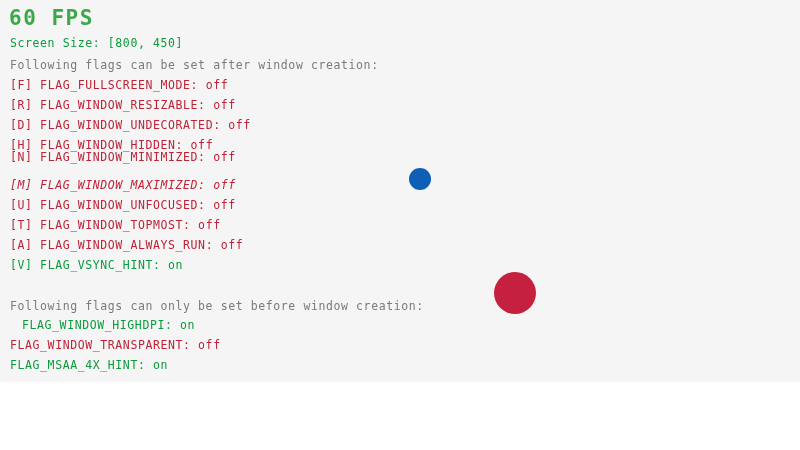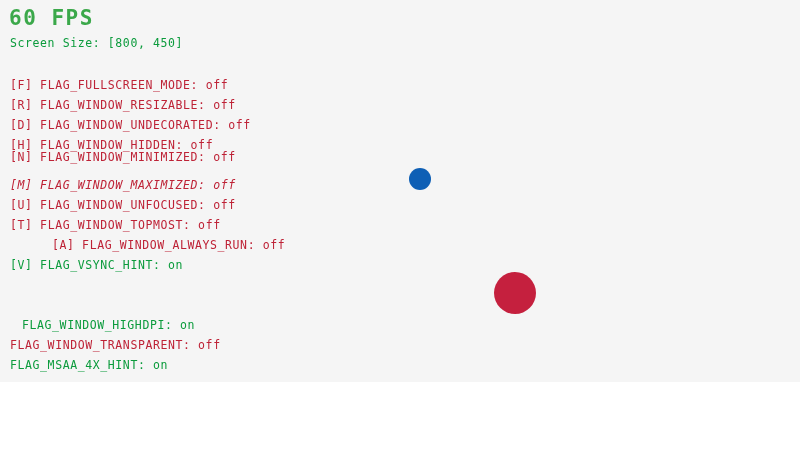--- a/index.html
+++ b/index.html
@@ -86,34 +86,36 @@
 </style>
 </head>
 <body>
 
 <div id="app" style="background: rgb(245, 245, 245);">
 
   <div class="fps-counter">60 FPS</div>
 
   <div class="line screen-size">Screen Size: [800, 450]</div>
 
+  <div class="line section-header" style="top:59px;">Following flags can be set after window creation:</div>
 
   <div id="runtime-flag-list">
       <div class="line flag-line off" style="top: 79px; color: rgb(190, 34, 54);"><span class="flag-key">[F] </span><span class="flag-name">FLAG_FULLSCREEN_MODE: </span><span class="flag-state">off</span></div>
       <div class="line flag-line off" style="top: 99px; color: rgb(190, 34, 54);"><span class="flag-key">[R] </span><span class="flag-name">FLAG_WINDOW_RESIZABLE: </span><span class="flag-state">off</span></div>
       <div class="line flag-line off" style="top: 119px; color: rgb(190, 34, 54);"><span class="flag-key">[D] </span><span class="flag-name">FLAG_WINDOW_UNDECORATED: </span><span class="flag-state">off</span></div>
       <div class="line flag-line off" style="top: 139px; color: rgb(190, 34, 54);"><span class="flag-key">[H] </span><span class="flag-name">FLAG_WINDOW_HIDDEN: </span><span class="flag-state">off</span></div>
       <div class="line flag-line off" style="top: 151px; color: rgb(190, 34, 54);"><span class="flag-key">[N] </span><span class="flag-name">FLAG_WINDOW_MINIMIZED: </span><span class="flag-state">off</span></div>
       <div class="line flag-line off" style="top: 179px; color: rgb(190, 34, 54); font-style: italic;"><span class="flag-key">[M] </span><span class="flag-name">FLAG_WINDOW_MAXIMIZED: </span><span class="flag-state">off</span></div>
       <div class="line flag-line off" style="top: 199px; color: rgb(190, 34, 54);"><span class="flag-key">[U] </span><span class="flag-name">FLAG_WINDOW_UNFOCUSED: </span><span class="flag-state">off</span></div>
       <div class="line flag-line off" style="top: 219px; color: rgb(190, 34, 54);"><span class="flag-key">[T] </span><span class="flag-name">FLAG_WINDOW_TOPMOST: </span><span class="flag-state">off</span></div>
-      <div class="line flag-line off" style="top: 239px; color: rgb(190, 34, 54); margin-left: 42px;"><span class="flag-key">[A] </span><span class="flag-name">FLAG_WINDOW_ALWAYS_RUN: </span><span class="flag-state">off</span></div>
+      <div class="line flag-line off" style="top: 239px; color: rgb(190, 34, 54);"><span class="flag-key">[A] </span><span class="flag-name">FLAG_WINDOW_ALWAYS_RUN: </span><span class="flag-state">off</span></div>
       <div class="line flag-line on" style="top: 259px; color: rgb(11, 155, 60);"><span class="flag-key">[V] </span><span class="flag-name">FLAG_VSYNC_HINT: </span><span class="flag-state">on</span></div>
     </div>
 
+  <div class="line section-header" style="top:300px;">Following flags can only be set before window creation:</div>
 
   <div id="startup-flag-list">
       <div class="line flag-line on" style="top: 319px; color: rgb(11, 155, 60); margin-left: 12px;"><span class="flag-name">FLAG_WINDOW_HIGHDPI: </span><span class="flag-state">on</span></div>
       <div class="line flag-line off" style="top: 339px; color: rgb(190, 34, 54);"><span class="flag-name">FLAG_WINDOW_TRANSPARENT: </span><span class="flag-state">off</span></div>
       <div class="line flag-line on" style="top: 359px; color: rgb(11, 155, 60);"><span class="flag-name">FLAG_MSAA_4X_HINT: </span><span class="flag-state">on</span></div>
     </div>
 
   <div class="ball" id="ball-blue" style="width: 22px; height: 22px; left: 409px; top: 168px; background: rgb(14, 95, 181);"></div>
   <div class="ball" id="ball-red" style="width: 42px; height: 42px; left: 494px; top: 272px; background: rgb(197, 32, 62);"></div>
 

